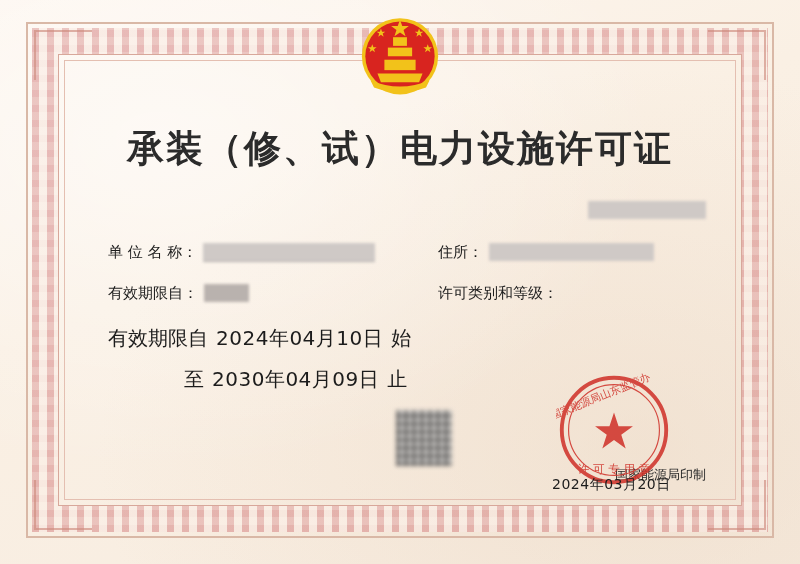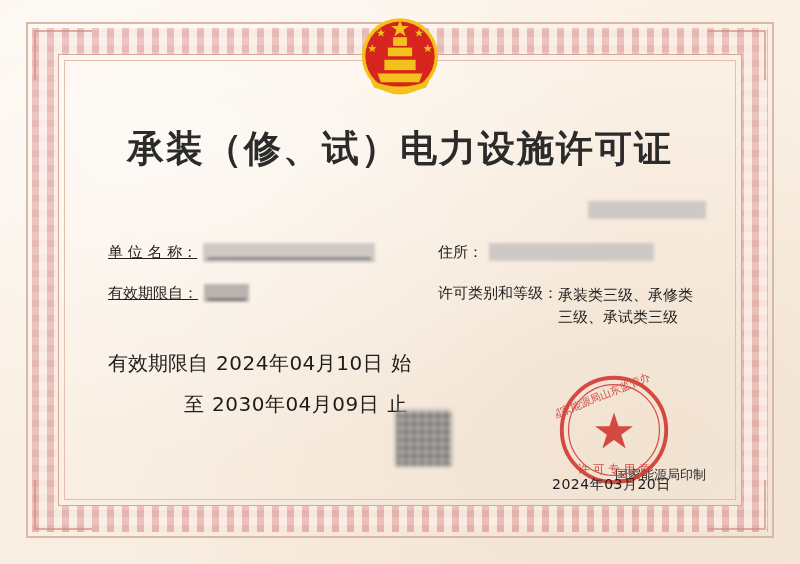--- a/index.html
+++ b/index.html
@@ -166,21 +166,21 @@
     font-family: "DejaVu Sans", "Liberation Sans", sans-serif;
     font-size: 15px;
     color: #1c1c1c;
     white-space: nowrap;
   }
   .val {
     font-family: "DejaVu Sans", "Liberation Sans", sans-serif;
     font-size: 14px;
     margin-left: 6px;
   }
-  .col-left  { width: 330px; display: flex; align-items: flex-start; text-decoration: underline; }
+  .col-left  { width: 330px; display: flex; align-items: flex-start; }
   .col-right { flex: 1; display: flex; align-items: flex-start; }
   .val-underline {
     border-bottom: 1px solid rgba(120,120,120,0.35);
     min-width: 150px;
     padding-bottom: 1px;
   }
   .grade {
     font-family: "DejaVu Sans", "Liberation Sans", sans-serif;
     font-size: 15px;
     line-height: 22px;
@@ -305,21 +305,20 @@
         </div>
       </div>
 
       <div class="row">
         <div class="col-left">
           <span class="lbl">有效期限自：</span>
           <span class="val redacted dark">李××</span>
         </div>
         <div class="col-right">
           <span class="lbl">许可类别和等级：</span>
-          <span class="grade">承装类三级、承修类三级、承试类三级</span>
         </div>
       </div>
 
     </div>
 
     <div class="validity">
       <div class="vrow">
         <span>有效期限自</span>
         <span class="date">2024年04月10日</span>
         <span>始</span>

